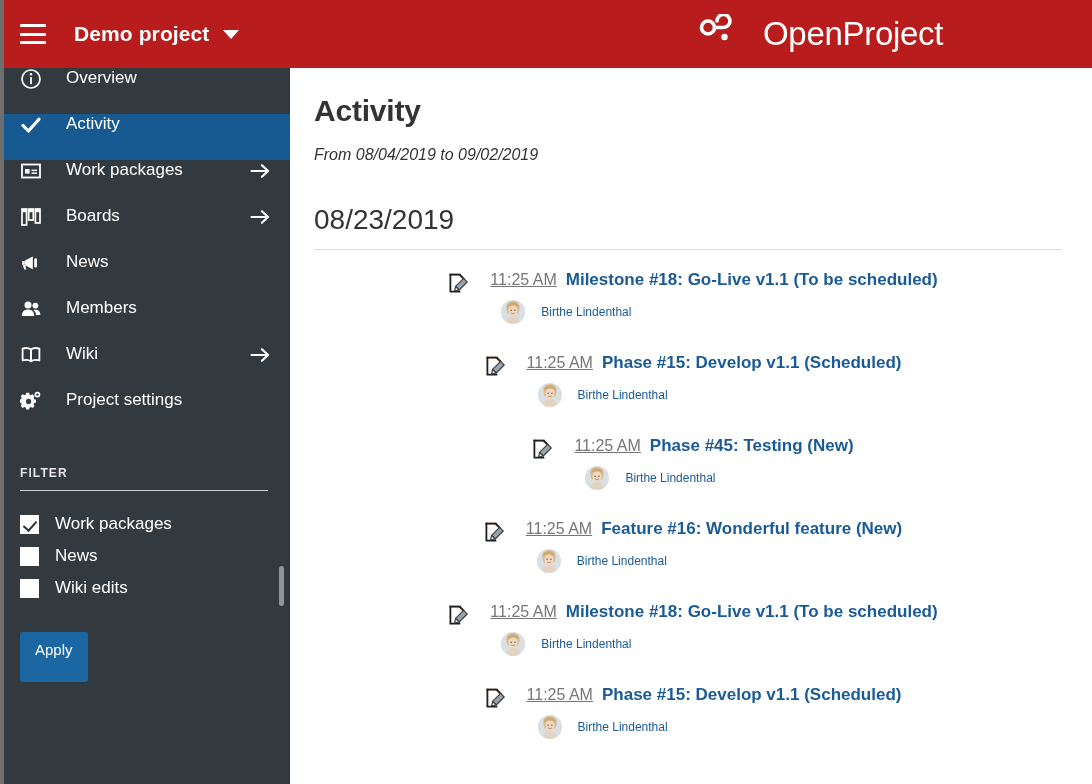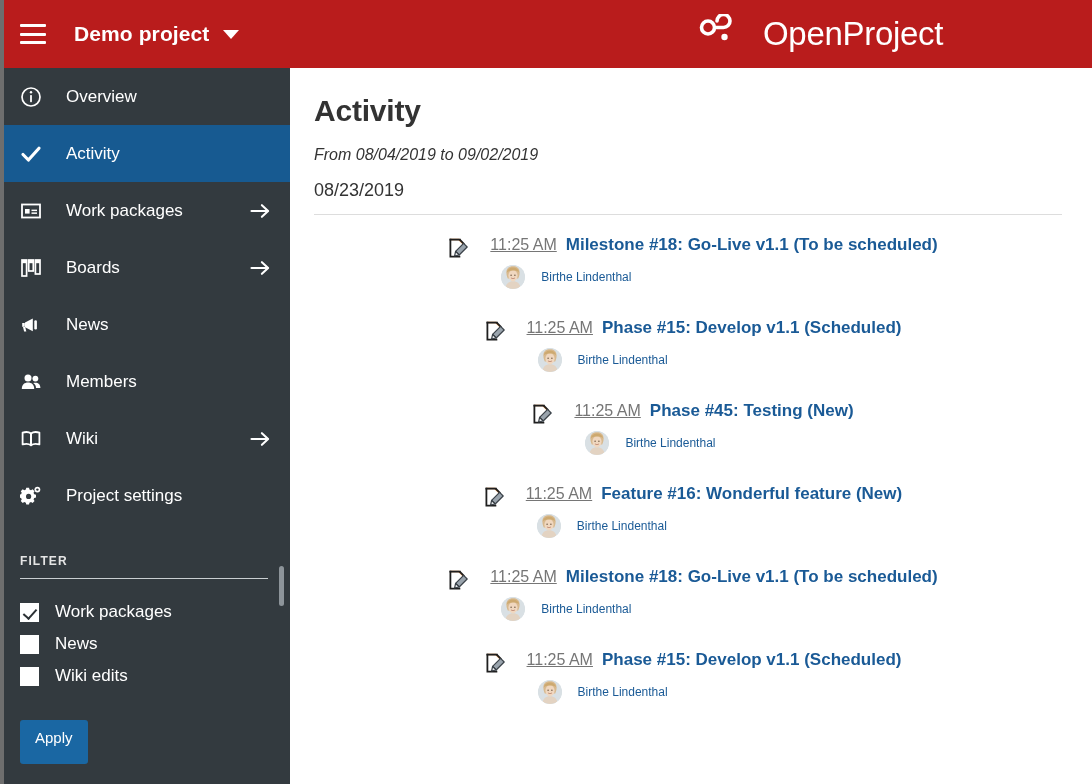--- a/index.html
+++ b/index.html
@@ -92,22 +92,22 @@
     position: absolute;
     left: 0; top: 68px;
     width: 290px; height: 716px;
     background: #333a3f;
     overflow: hidden;
     z-index: 10;
   }
   .nav-item {
     position: relative;
     display: flex;
-    align-items: center;
-    height: 57px;
+    align-items: flex-start;
+    height: 46px;
     padding-left: 20px;
     padding-right: 18px;
     cursor: pointer;
   }
   .nav-item.active { background: #175a91; }
   .nav-icon {
     width: 30px;
     min-width: 30px;
     display: flex;
     align-items: center;
@@ -173,21 +173,21 @@
     color: #ffffff;
     font-size: 17px;
     white-space: nowrap;
   }
   .apply-btn {
     margin-top: 28px;
     display: inline-block;
     background: #1a67a3;
     color: #ffffff;
     font-size: 15px;
-    padding: 9px 15px 18px 15px;
+    padding: 9px 15px 24px 15px;
     border: none;
     border-radius: 3px;
     cursor: pointer;
     font-family: "Liberation Sans", sans-serif;
   }
 
   
   .sb-scroll {
     position: absolute;
     right: 6px;
@@ -213,22 +213,22 @@
     color: #333333;
     letter-spacing: -0.2px;
   }
   .date-range {
     margin-top: 18px;
     font-size: 16px;
     font-style: italic;
     color: #333333;
   }
   .day-heading {
-    margin-top: 16px;
-    font-size: 18px;
+    margin-top: 40px;
+    font-size: 28px;
     color: #333333;
     font-weight: 400;
   }
   .day-rule {
     margin-top: 13px;
     height: 1px;
     background: #dddddd;
     width: 100%;
   }
 

